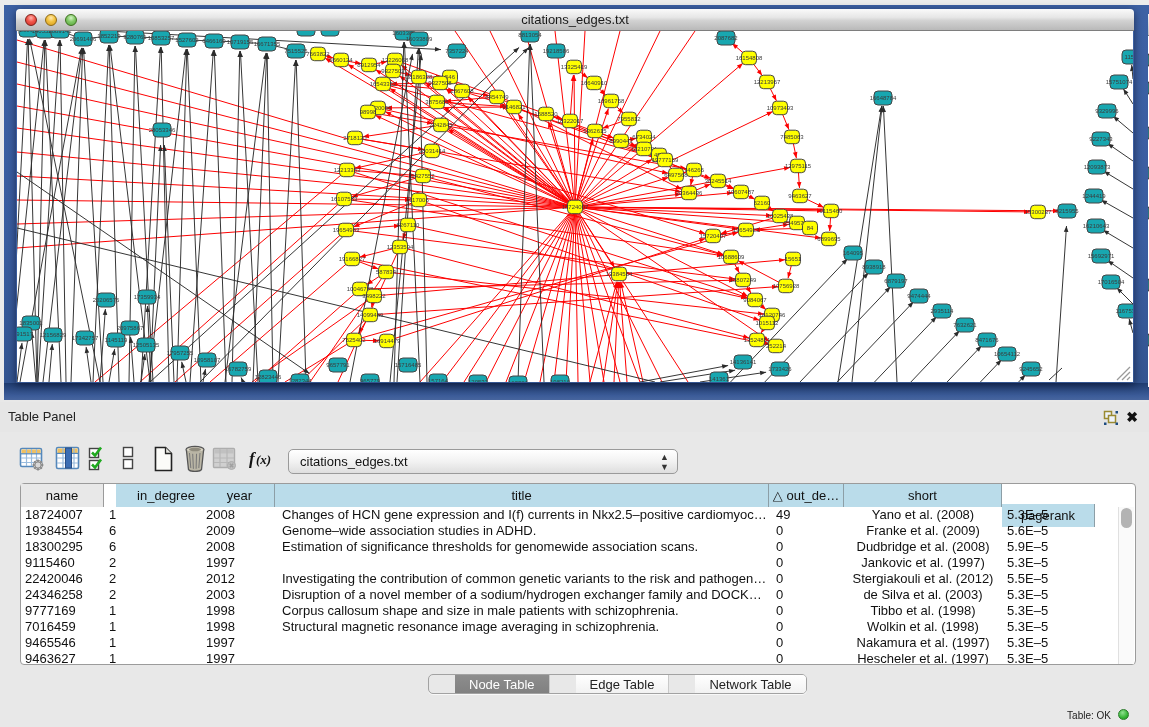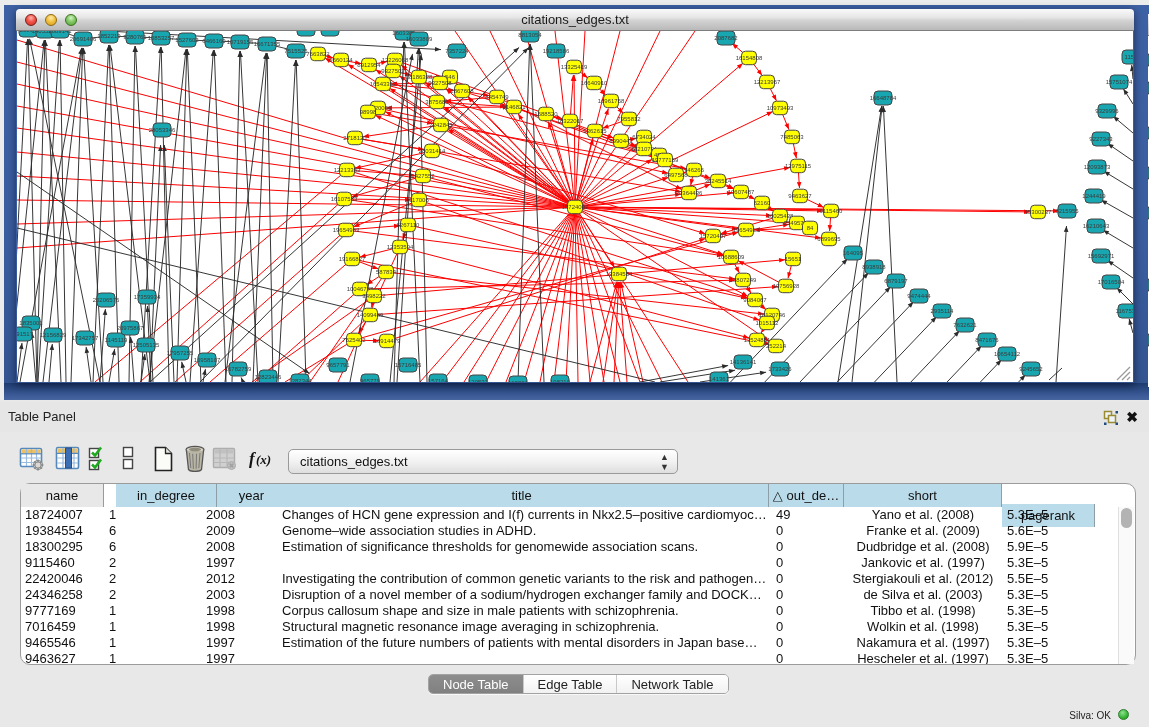--- a/index.html
+++ b/index.html
@@ -31,46 +31,46 @@
 #panel-head .lab { position:absolute; left:8px; top:7px; font-size:13px; color:#222; }
 #toolbar { position:absolute; left:0; top:36px; height:44px; width:100%; }
 .ic { position:absolute; top:0; }
 #combo { position:absolute; left:288px; top:13px; width:390px; height:25px;
   background:linear-gradient(180deg,#ffffff 0%,#f2f2f2 50%,#dedede 100%);
   border:1px solid #9a9a9a; border-radius:5px; }
 #combo .txt { position:absolute; left:11px; top:4px; font-size:13px; color:#111; }
 #combo .arr { position:absolute; right:8px; top:2px; font-size:9px; color:#333; line-height:10px; text-align:center; }
 
 #tbl { position:absolute; left:20px; top:83px; width:1116px; height:182px;
-  background:#fff; border:1px solid #9b9b9b; border-radius:10px; }
+  background:#fff; border:1px solid #9b9b9b; border-radius:4px; }
 #thead { position:absolute; left:0; top:0; width:1098px; height:23px; }
 .th { position:absolute; top:0; height:23px; background:#badcea; border-right:1px solid #8c9ea6;
   font-size:13px; color:#111; text-align:center; line-height:23px; }
 #th0 { left:0; width:83px; background:#e8e8e8; border-right:1px solid #9a9a9a; }
 #th1 { left:83px; width:101px;margin-left:12px; }
-#th2 { left:196px; width:70px; }
+#th2 { left:184px; width:70px; }
 #th3 { left:254px; width:494px; }
 #th4 { left:748px; width:75px; }
 #th5 { left:823px; width:158px; }
 #th6 { left:981px; width:93px;margin-top:20px; }
 #tbody { position:absolute; left:0; top:23px; width:1098px; height:157px; overflow:hidden; font-size:13px; color:#111; }
 .tr { position:relative; height:16px; line-height:16px; white-space:nowrap; }
 .c { position:absolute; top:0; height:16px; overflow:hidden; }
 .c0 { left:4px; width:78px; } .c1 { left:88px; width:95px; }
 .c2 { left:185px; width:68px; } .c3 { left:261px; width:492px; }
 .c4 { left:755px; width:70px; } .c5 { left:823px; width:158px; text-align:center; }
 .c6 { left:986px; width:90px; }
 #vscroll { position:absolute; right:1px; top:23px; width:16px; height:157px; background:#fafafa; border-left:1px solid #e0e0e0; }
 #vthumb { position:absolute; left:2px; top:1px; width:11px; height:20px; background:#b3b3b3; border-radius:6px; }
 
 #segs { position:absolute; left:428px; top:274px; height:20px; display:flex;
   border:1px solid #a2a2a2; border-radius:5px; overflow:hidden;
   box-shadow:0 1px 0 rgba(255,255,255,.7); }
 .seg { height:20px; line-height:19px; font-size:13px; padding:0 14px; color:#222;
-  background:linear-gradient(180deg,#ffffff,#f0f0f0); border-right:1px solid #c9c9c9; }
+  background:linear-gradient(180deg,#ffffff,#f0f0f0); border-right:1px solid #c9c9c9;margin-left:26px; }
 .seg.sel { background:linear-gradient(180deg,#8d8d8d,#7f7f7f); color:#fff; }
 #status { position:absolute; right:0; bottom:0; width:100%; height:22px; }
 #status .mem { position:absolute; right:38px; top:5px; font-size:10px; color:#222; }
 #status .dot { position:absolute; right:20px; top:4px; width:11px; height:11px; border-radius:50%;
   background:radial-gradient(circle at 40% 30%,#8fe08f,#35b435 60%,#1f8f1f); border:1px solid #2a7a2a; }
 
 #ph-float { position:absolute; right:30px; top:8px; }
 #ph-x { position:absolute; right:11px; top:7px; font-size:14px; font-weight:bold; color:#111; }
 </style></head>
 <body>
@@ -1049,21 +1049,20 @@
             <div class="c c2">1998</div>
             <div class="c c3">Structural magnetic resonance image averaging in schizophrenia.</div>
             <div class="c c4">0</div>
             <div class="c c5">Wolkin et al. (1998)</div>
             <div class="c c6">5.3E–5</div>
           </div>
 <div class="tr">
             <div class="c c0">9465546</div>
             <div class="c c1">1</div>
             <div class="c c2">1997</div>
-            <div class="c c3">Estimation of the future numbers of patients with mental disorders in Japan base…</div>
             <div class="c c4">0</div>
             <div class="c c5">Nakamura et al. (1997)</div>
             <div class="c c6">5.3E–5</div>
           </div>
 <div class="tr">
             <div class="c c0">9463627</div>
             <div class="c c1">1</div>
             <div class="c c2">1997</div>
             <div class="c c4">0</div>
             <div class="c c5">Hescheler et al. (1997)</div>
@@ -1073,17 +1072,17 @@
       <div id="vscroll">
           <div id="vthumb"></div>
         </div>
     </div>
     <div id="segs">
       <div class="seg sel">Node Table</div>
         <div class="seg">Edge Table</div>
         <div class="seg" style="border-right:none">Network Table</div>
     </div>
     <div id="status">
-        <span class="mem">Silva: OK</span>
+        <span class="mem">Table: OK</span>
         <span class="dot"></span>
       </div>
   </div>
 </div>
 
 </body></html>

